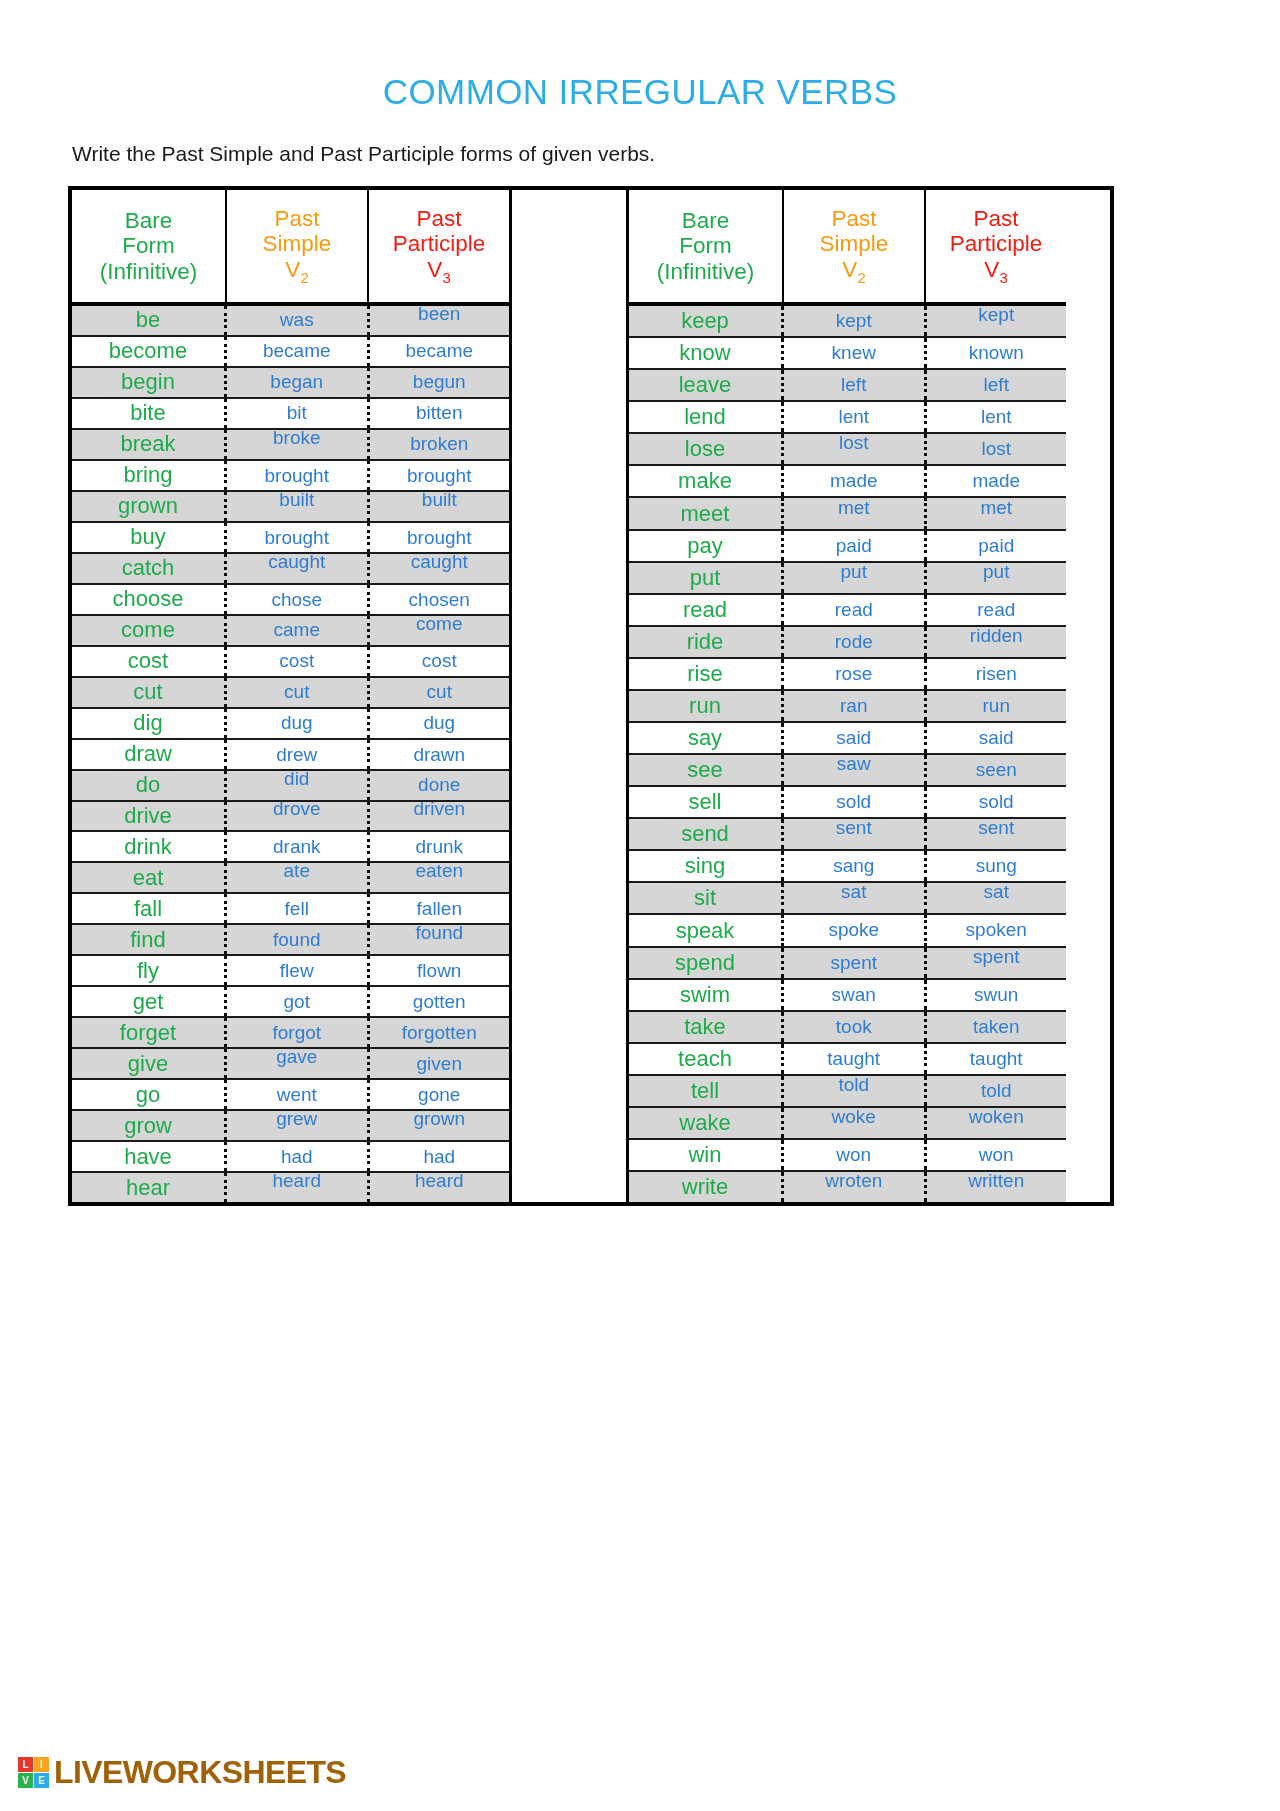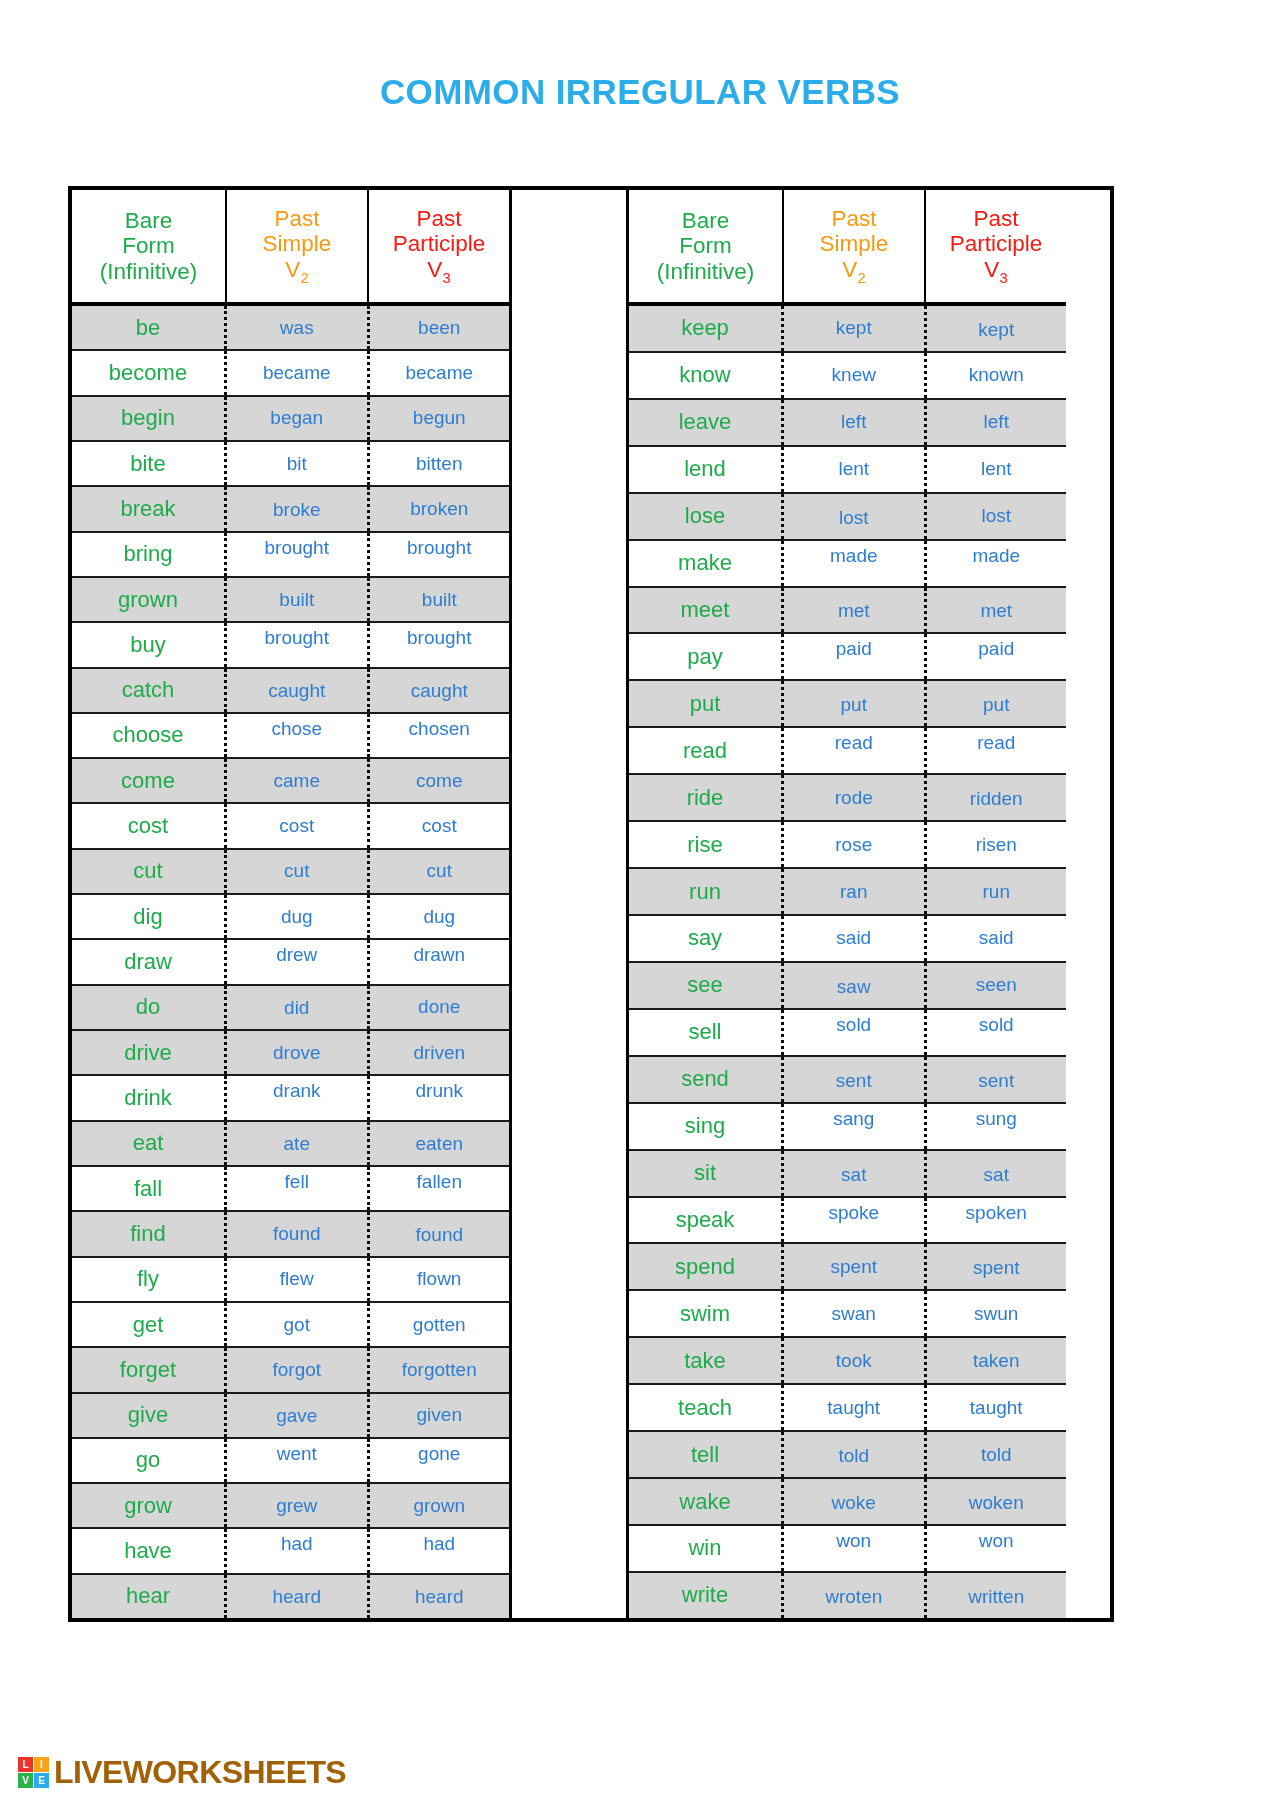--- a/index.html
+++ b/index.html
@@ -22,42 +22,42 @@
     width: 1280px;
     height: 1811px;
     padding: 0;
   }
 
   
   .title {
     text-align: center;
     color: #2badea;
     font-size: 35px;
-    font-weight: 700;
+    font-weight: 400;
     letter-spacing: 0.4px;
     margin: 0;
     padding-top: 72px;
     font-family: "Liberation Sans", sans-serif;
   }
 
   
   .instruction {
     margin: 30px 0 0 72px;
     font-size: 21px;
     color: #1a1a1a;
     font-family: "Liberation Sans", sans-serif;
   }
 
   
   .frame {
     position: absolute;
     left: 68px;
     top: 186px;
     width: 1046px;
-    height: 1436px;
+    height: 1020px;
     border: 4px solid #000000;
     background: #ffffff;
     display: flex;
     flex-direction: row;
   }
 
   .table-block {
     display: flex;
     flex-direction: column;
     width: 437px;
@@ -180,20 +180,21 @@
     font-family: Liberation Sans, sans-serif;
   }
 </style>
 </head>
 <body>
 
 <div class="page">
 
   <h1 class="title">COMMON IRREGULAR VERBS</h1>
 
+  <p class="instruction">Write the Past Simple and Past Participle forms of given verbs.</p>
 
   <div class="frame">
 
     <div class="table-block">
       <div class="head-row">
         <div class="head-cell c1">
           <span class="ln">Bare</span>
           <span class="ln">Form</span>
           <span class="ln">(Infinitive)</span>
         </div>

